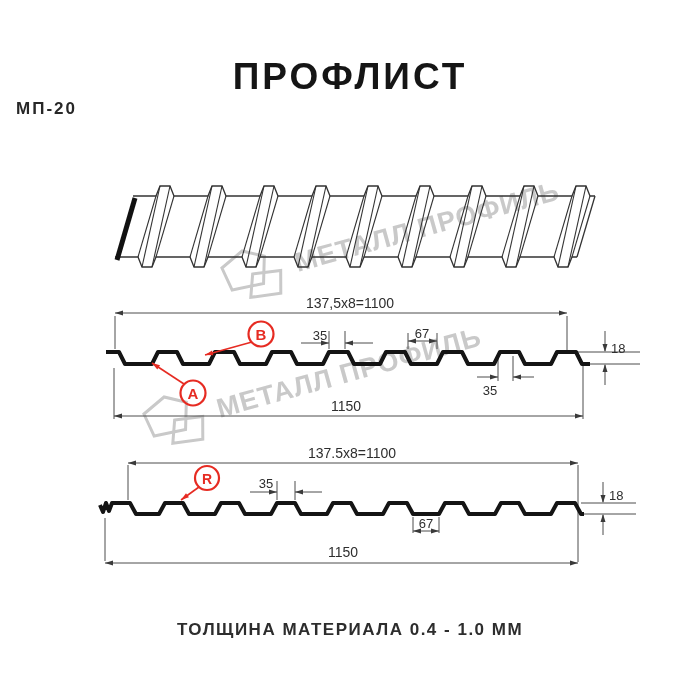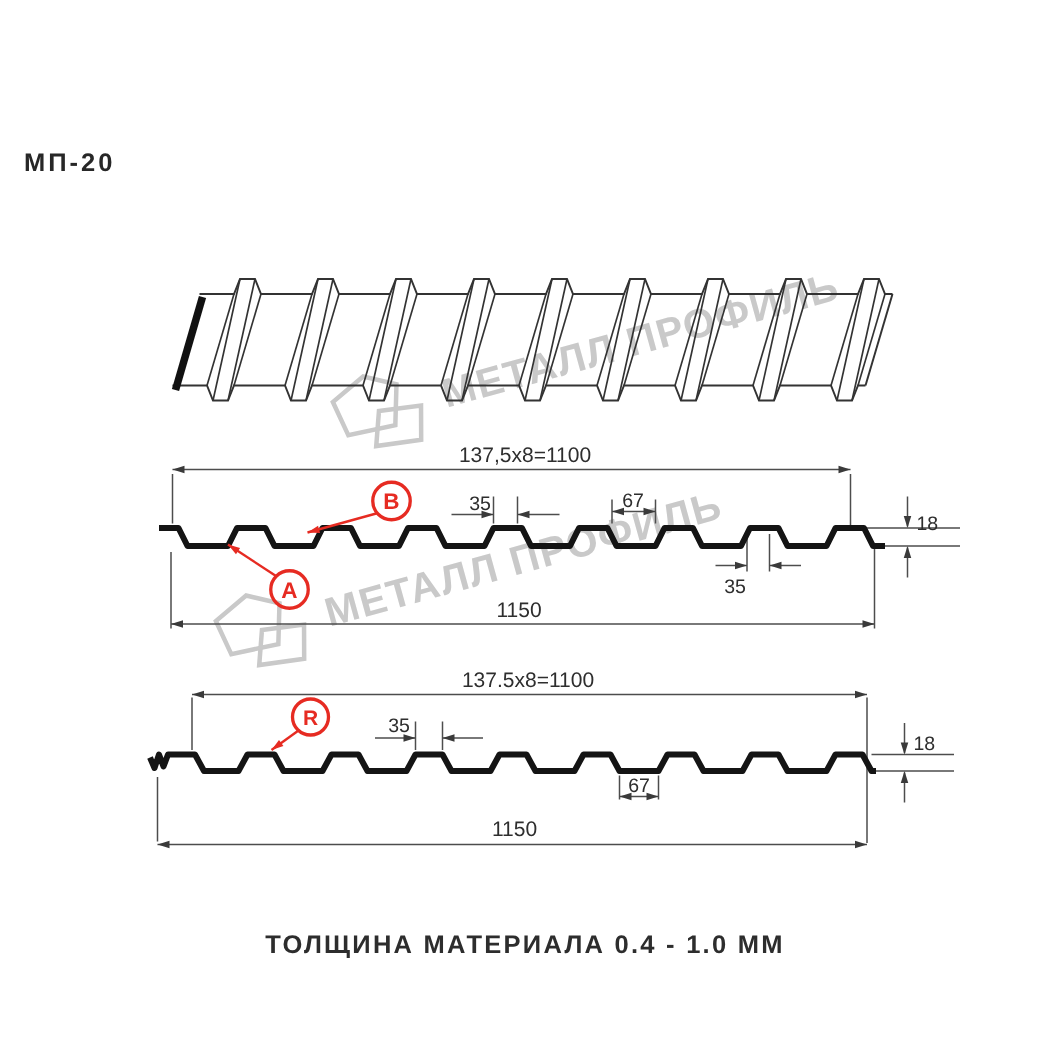--- a/index.html
+++ b/index.html
@@ -16,20 +16,21 @@
     letter-spacing:1px;white-space:nowrap;z-index:1;}
   .wm1{left:224px;top:252px;}
   .wm2{left:146px;top:398px;}
   svg.canvas{position:absolute;left:0;top:0;z-index:2;}
 </style>
 </head>
 <body>
 
 <div class="stage">
 
+  <div class="title">ПРОФЛИСТ</div>
   <div class="subtitle">МП-20</div>
 
   <div class="wm wm1">
     <svg width="62" height="62" viewBox="0 0 62 62">
       <path d="M6 40 L2 16 L26 5 L46 16 L38 42 Z" fill="none" stroke="#c9c9c9" stroke-width="3"></path>
       <path d="M30 30 L58 34 L52 56 L22 52 Z" fill="none" stroke="#c9c9c9" stroke-width="3"></path>
     </svg>
     <span>МЕТАЛЛ ПРОФИЛЬ</span>
   </div>
 

